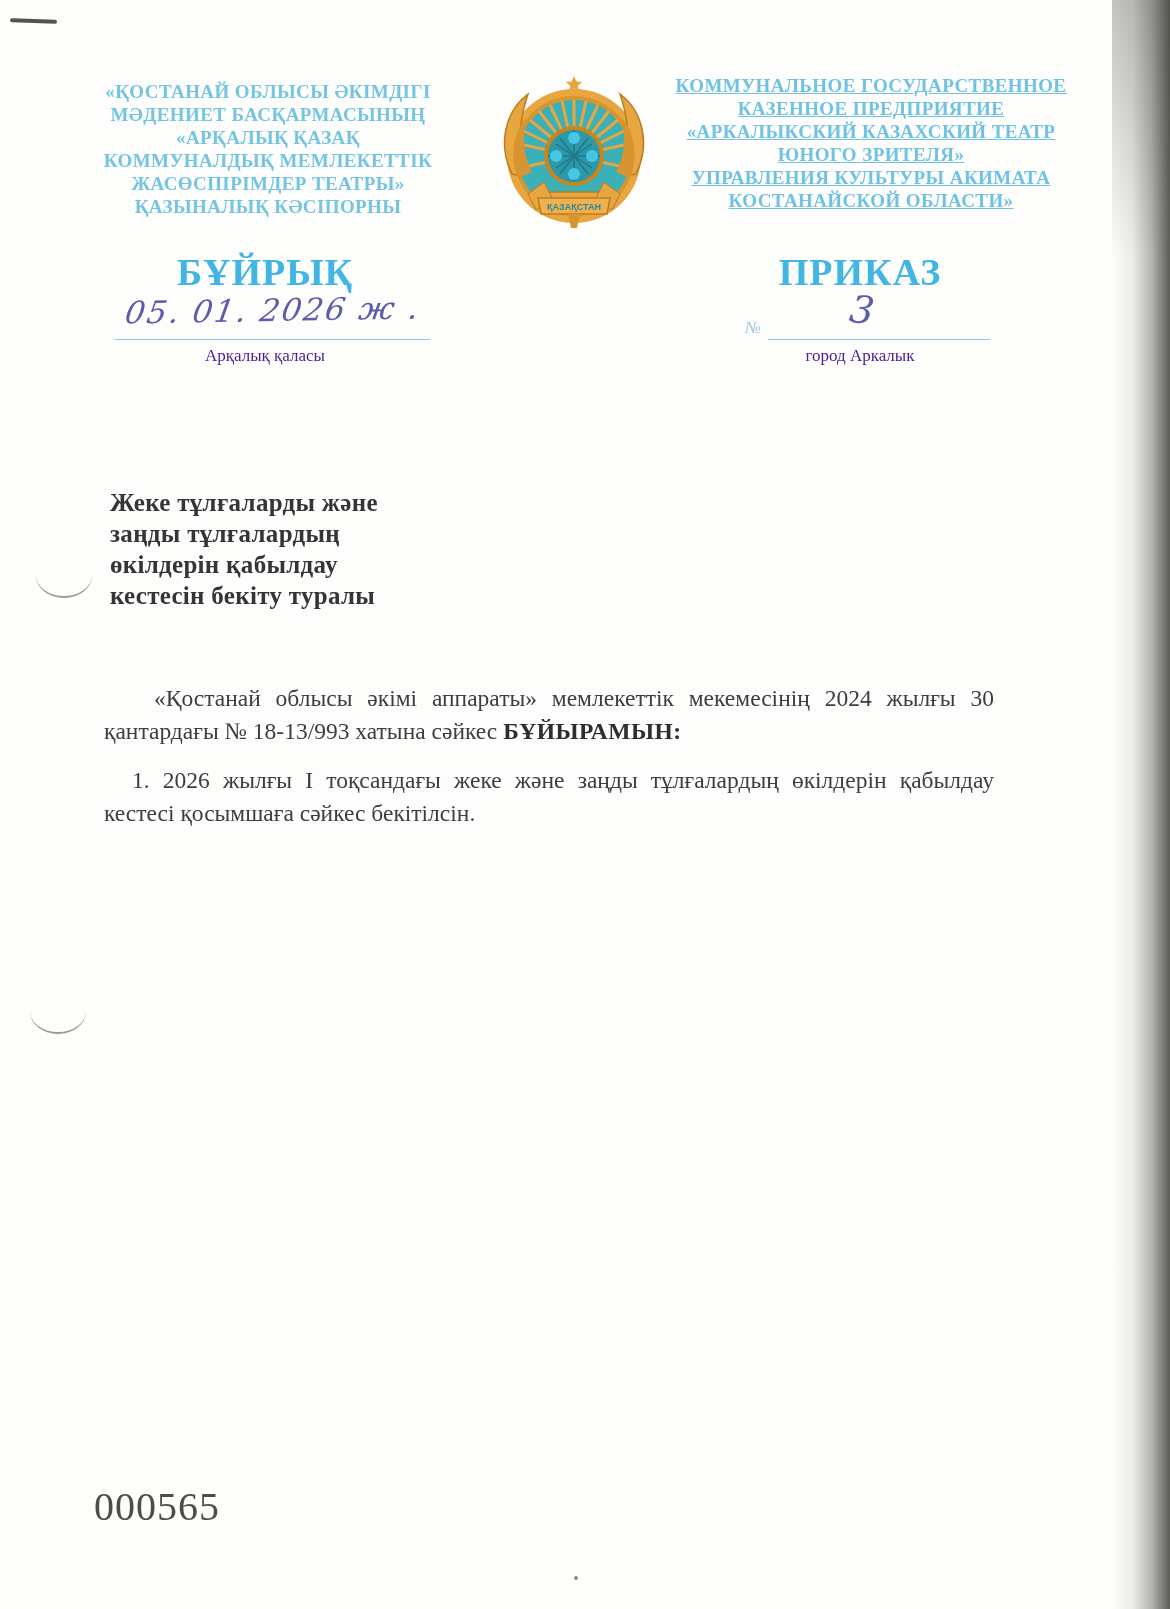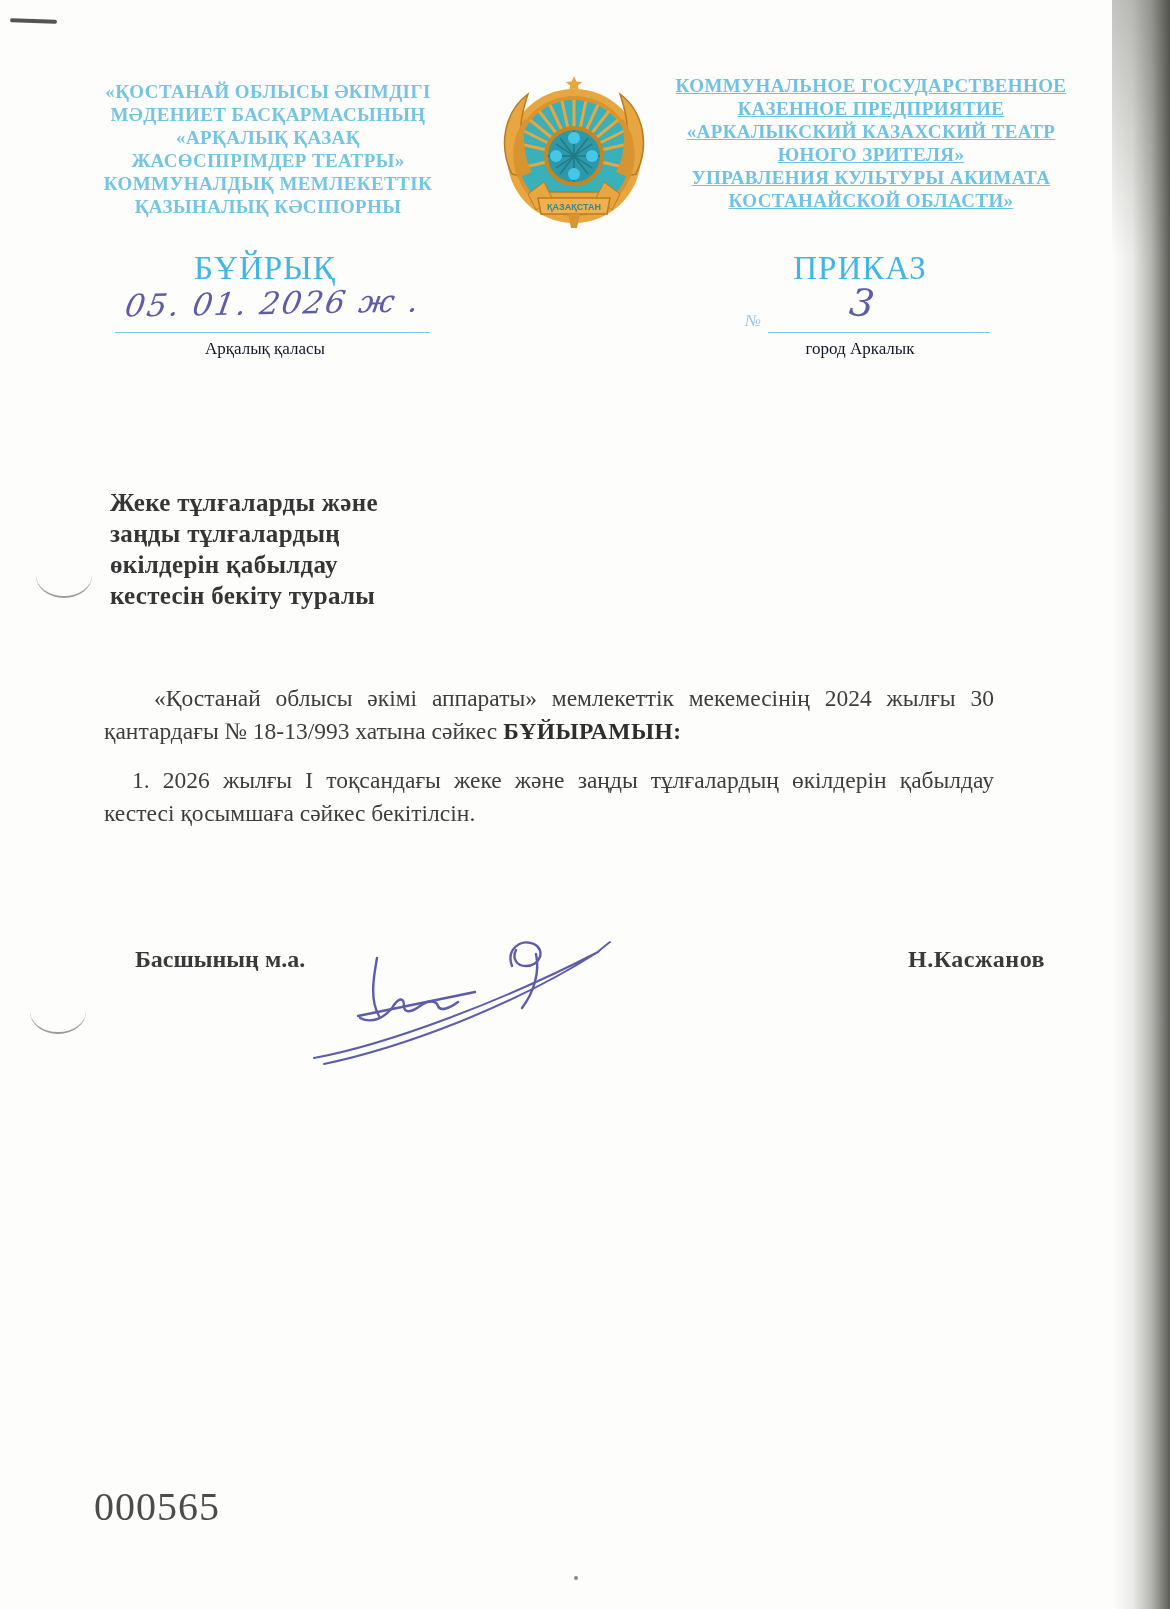--- a/index.html
+++ b/index.html
@@ -48,37 +48,37 @@
   }
   .org-left{width:420px;color:#74c4e2;padding-top:6px;}
   .org-right{width:434px;color:#6fc2e4;padding-top:0px;text-decoration:underline;}
   .emblem-wrap{width:176px;display:flex;justify-content:flex-end;padding-top:0px;}
 
   
   .titles-row{position:absolute;top:250px;left:0;width:1170px;}
   .order-col-kk{position:absolute;left:110px;width:310px;text-align:center;}
   .order-col-ru{position:absolute;left:700px;width:320px;text-align:center;}
   .order-title{
-    font-size:33px;font-weight:normal;color:#41b5e3;letter-spacing:1px;
+    font-size:38px;font-weight:bold;color:#41b5e3;letter-spacing:1px;
   }
   .date-zone{position:relative;height:48px;margin-top:2px;}
   .date-line{
     position:absolute;left:5px;right:-10px;bottom:4px;
     border-bottom:1.6px solid #8cc6e0;
   }
   .handwriting{
     font-style:italic;color:#5c5cab;
     font-family:"DejaVu Serif", serif;
   }
   .hand-date{
     position:absolute;left:8px;top:-4px;width:100%;
     font-size:31px;letter-spacing:2px;transform:skewX(-10deg) rotate(-1deg);
     white-space:nowrap;
   }
-  .place-label{font-size:17px;color:#0f172a;margin-top:2px;}
+  .place-label{font-size:17px;color:#4c1d95;margin-top:2px;}
   .num-zone{position:relative;height:48px;margin-top:2px;}
   .num-label{
     position:absolute;left:45px;bottom:6px;
     font-size:17px;color:#9cc8e2;font-style:italic;
   }
   .num-line{
     position:absolute;left:68px;right:30px;bottom:4px;
     border-bottom:1.6px solid #8cc6e0;
   }
   .hand-num{
@@ -131,22 +131,22 @@
   <div class="top-left-mark"></div>
   <div class="punch-mark punch-1"></div>
   <div class="punch-mark punch-2"></div>
   <div class="speck" style="left:574px;top:1576px;"></div>
 
   <div class="letterhead">
     <div class="org-block org-left">
       <div>«ҚОСТАНАЙ ОБЛЫСЫ ӘКІМДІГІ</div>
       <div>МӘДЕНИЕТ БАСҚАРМАСЫНЫҢ</div>
       <div>«АРҚАЛЫҚ ҚАЗАҚ</div>
+      <div>КОММУНАЛДЫҚ МЕМЛЕКЕТТІК</div>
       <div>ЖАСӨСПІРІМДЕР ТЕАТРЫ»</div>
-      <div>КОММУНАЛДЫҚ МЕМЛЕКЕТТІК</div>
       <div>ҚАЗЫНАЛЫҚ КӘСІПОРНЫ</div>
     </div>
 
     <div class="emblem-wrap">
       <svg width="160" height="168" viewBox="0 0 160 168">
 
         <path d="M80 2 l2.4 5.4 5.8 .5 -4.4 3.9 1.3 5.7 -5.1 -3 -5.1 3 1.3 -5.7 -4.4 -3.9 5.8 -.5 Z" fill="#e8a640"></path>
 
         <circle cx="80" cy="82" r="67" fill="#e8a640"></circle>
         <circle cx="80" cy="82" r="60" fill="#d89430"></circle>
@@ -236,35 +236,16 @@
     <div>заңды тұлғалардың</div>
     <div>өкілдерін қабылдау</div>
     <div>кестесін бекіту туралы</div>
   </div>
 
   <div class="doc-body">
     <p class="p-first"><span>«Қостанай облысы әкімі аппараты» мемлекеттік мекемесінің 2024 жылғы 30 қантардағы № 18-13/993 хатына сәйкес </span><span class="inline-bold">БҰЙЫРАМЫН:</span></p>
     <p class="p-item">1. 2026 жылғы I тоқсандағы жеке және заңды тұлғалардың өкілдерін қабылдау кестесі қосымшаға сәйкес бекітілсін.</p>
   </div>
 
-  <div class="sign-row">
-    <div class="sign-label">Басшының м.а.</div>
-    <svg class="sign-svg" width="320" height="180" viewBox="0 0 320 180">
-      <g fill="none" stroke="#5c5cab" stroke-width="2.4" stroke-linecap="round">
-
-        <path d="M14,162 C 90,148 205,104 298,56 C 210,112 100,152 24,168" stroke-width="2"></path>
-        <path d="M298,56 C 302,52 306,49 310,46" stroke-width="2"></path>
-
-        <path d="M77,62 C 73,84 70,104 79,120"></path>
-
-        <path d="M60,122 C 72,128 84,122 92,112 C 98,102 104,100 104,110 C 104,118 112,116 120,110 C 128,104 136,104 138,110 C 140,116 150,112 158,106"></path>
-        <path d="M58,120 L 175,96"></path>
-
-        <path d="M212,70 C 206,54 220,42 234,48 C 246,54 240,70 226,70 C 216,70 212,62 216,54"></path>
-        <path d="M236,58 C 240,76 234,96 222,112"></path>
-      </g>
-    </svg>
-    <div class="sign-name">Н.Касжанов</div>
-  </div>
 
   <div class="serial">000565</div>
 
 </div>
 
 </body></html>

